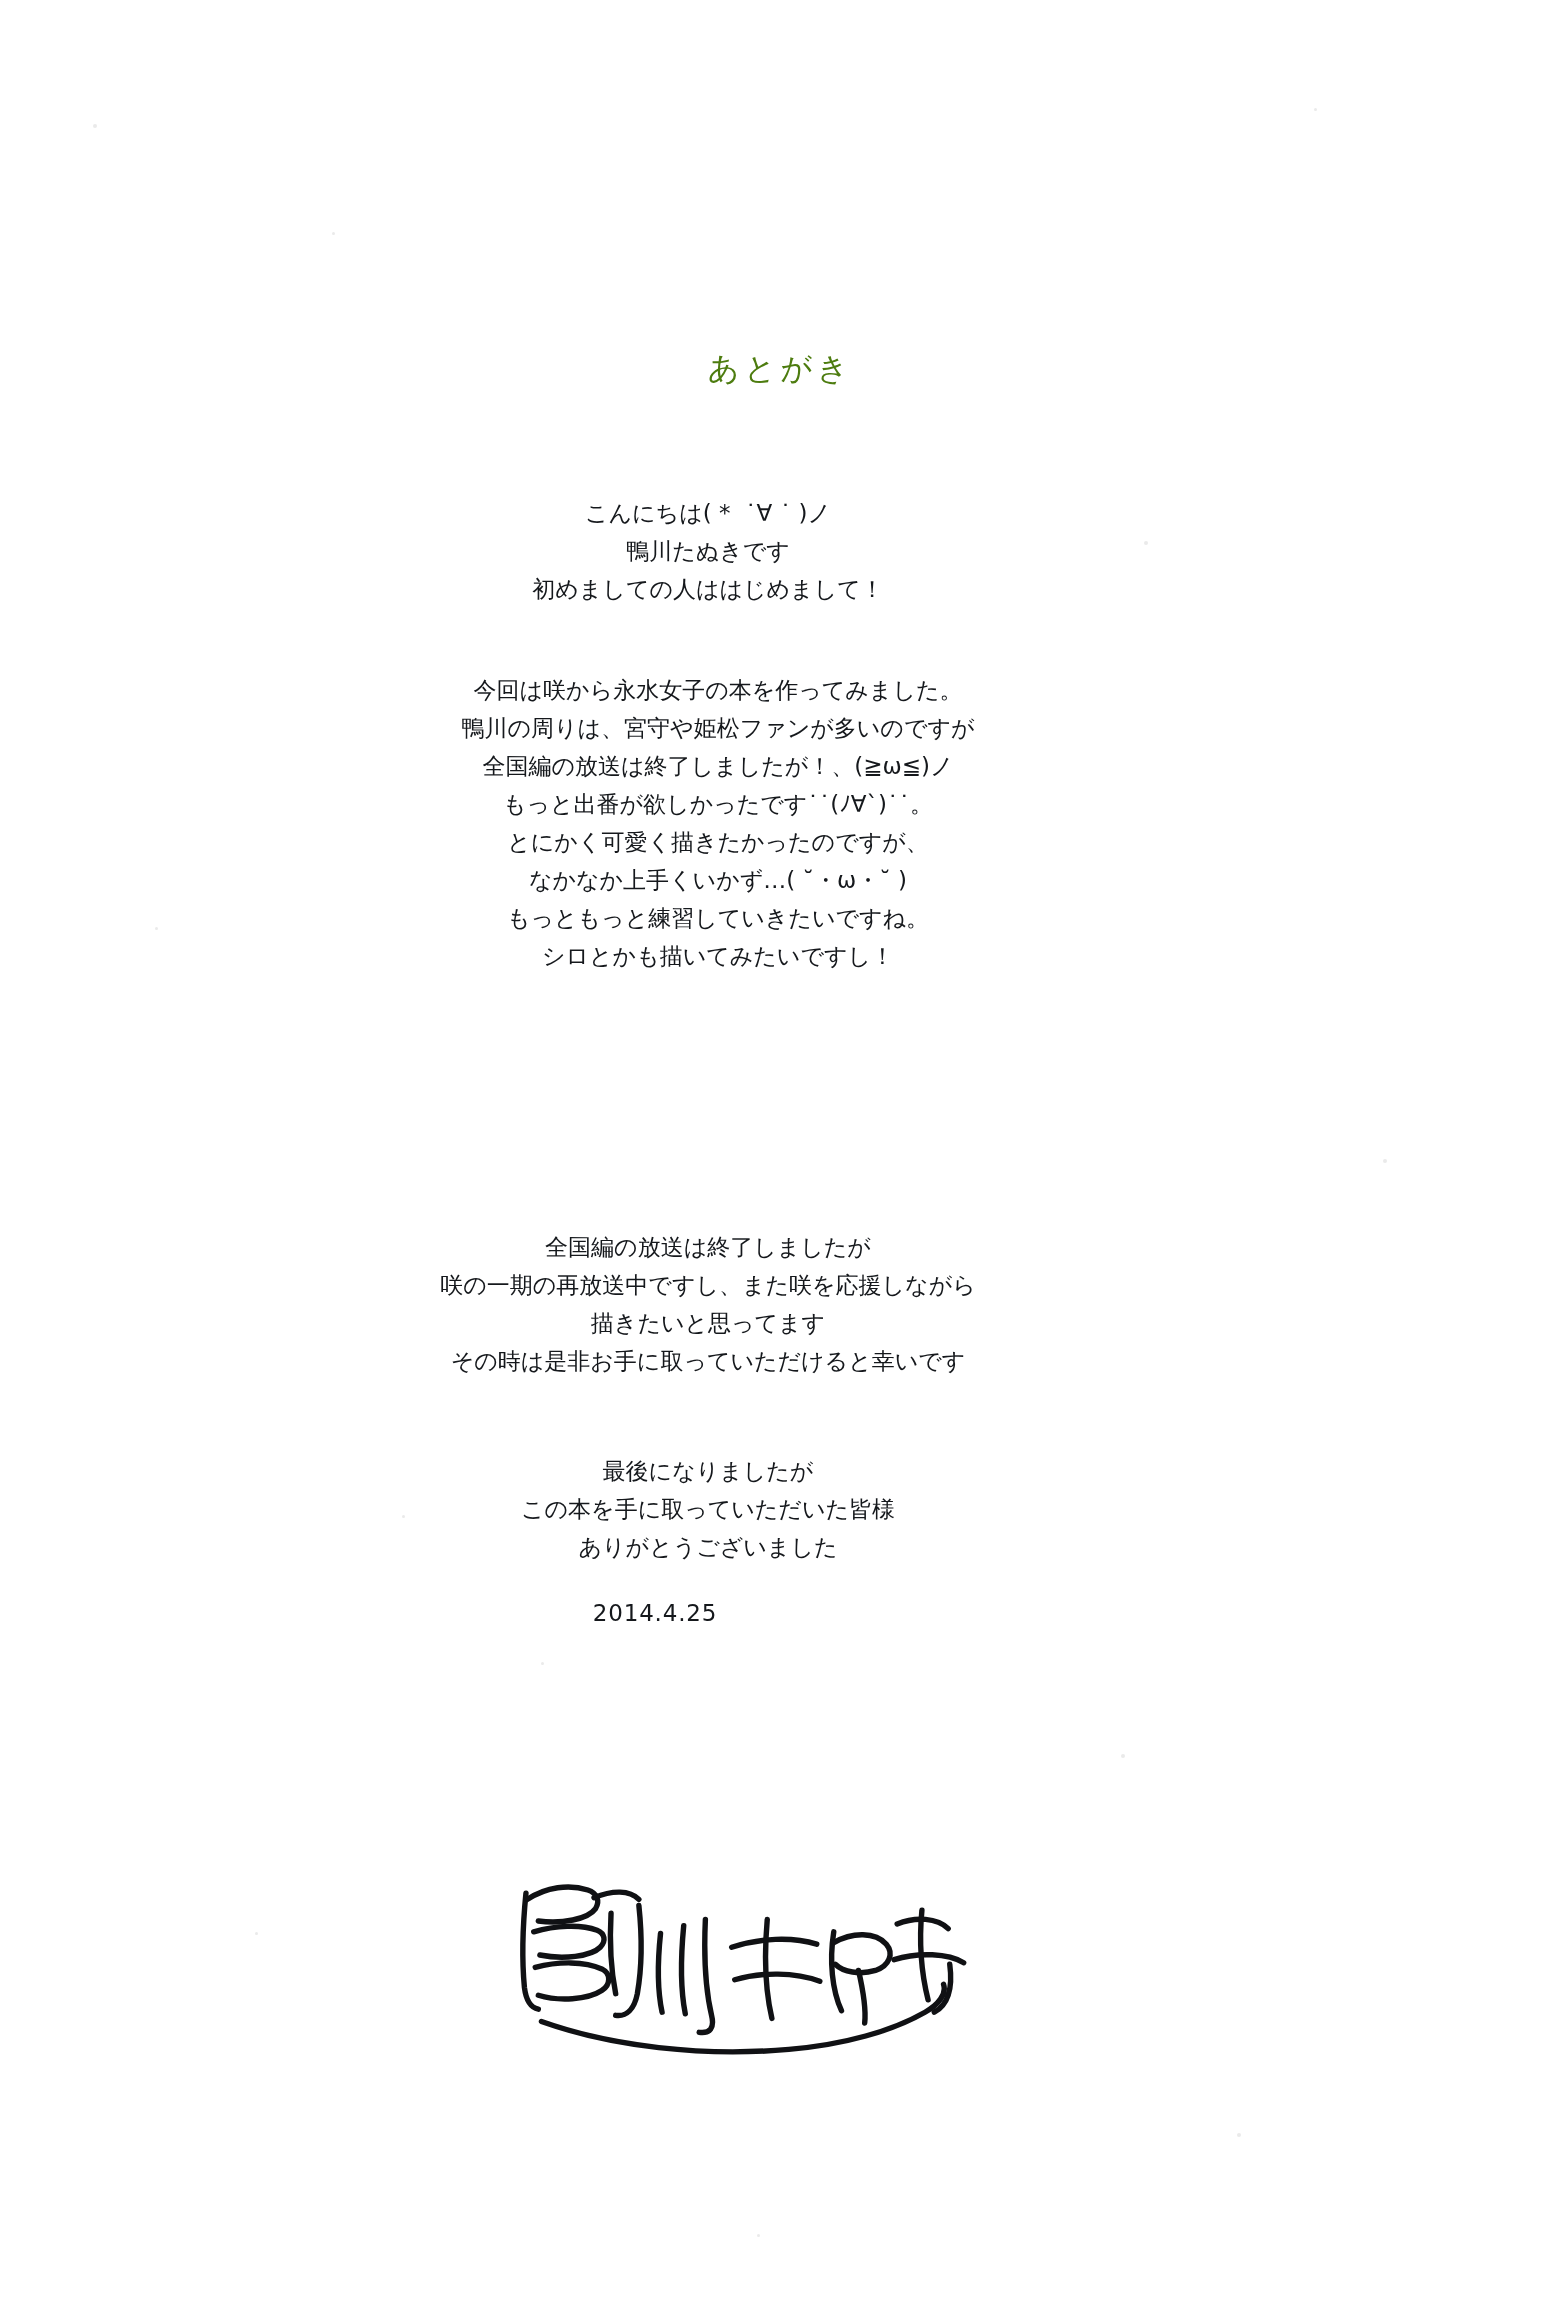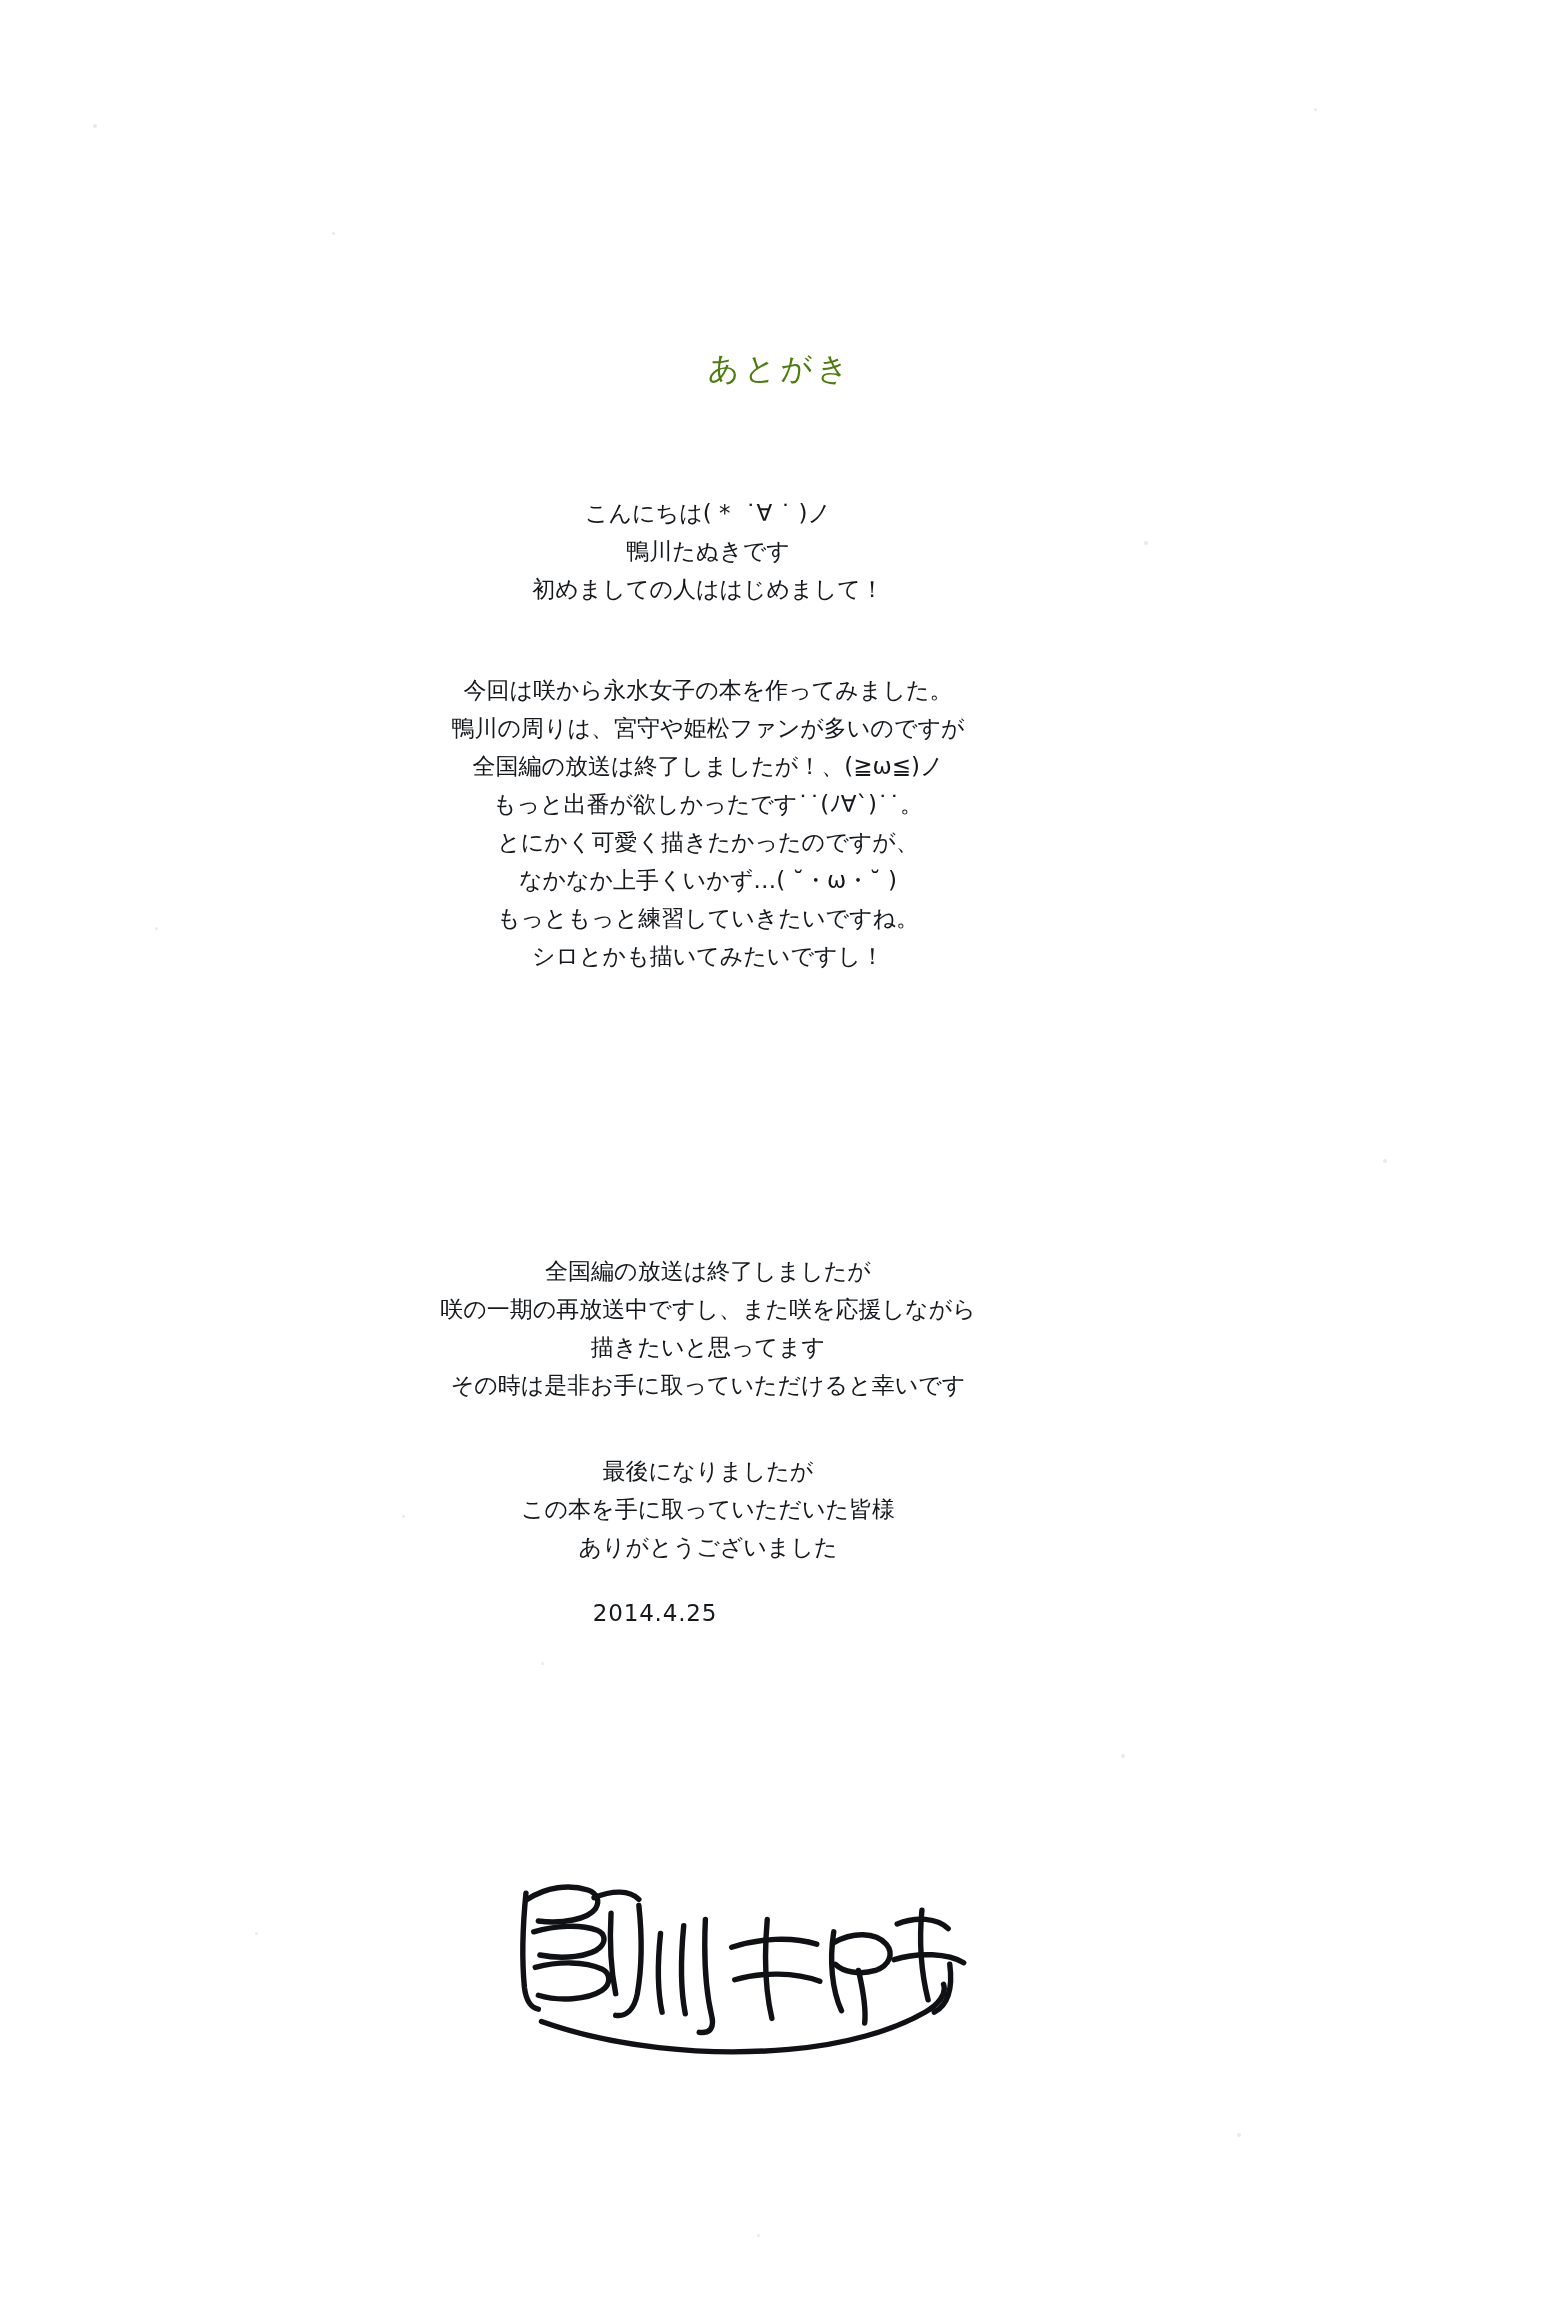--- a/index.html
+++ b/index.html
@@ -48,23 +48,23 @@
     line-height: 1.65;
     color: #15181c;
   }
 
   .block .line {
     display: block;
     white-space: pre;
   }
 
   .b1 { top: 495px;  font-size: 23px; }
-  .b2 { top: 672px;  font-size: 23px; }
+  .b2 { top: 672px;  font-size: 23px; padding-left: 10px; }
   .b3 { top: 1067px; font-size: 23px; }
-  .b4 { top: 1229px; font-size: 23px; margin-top: 24px; }
+  .b4 { top: 1229px; font-size: 23px; }
   .b5 { top: 1453px; font-size: 23px; }
   .date {
     position: absolute;
     top: 1600px;
     left: 0;
     width: 1310px;
     text-align: center;
     font-size: 23px;
     letter-spacing: 0.8px;
     color: #15181c;

